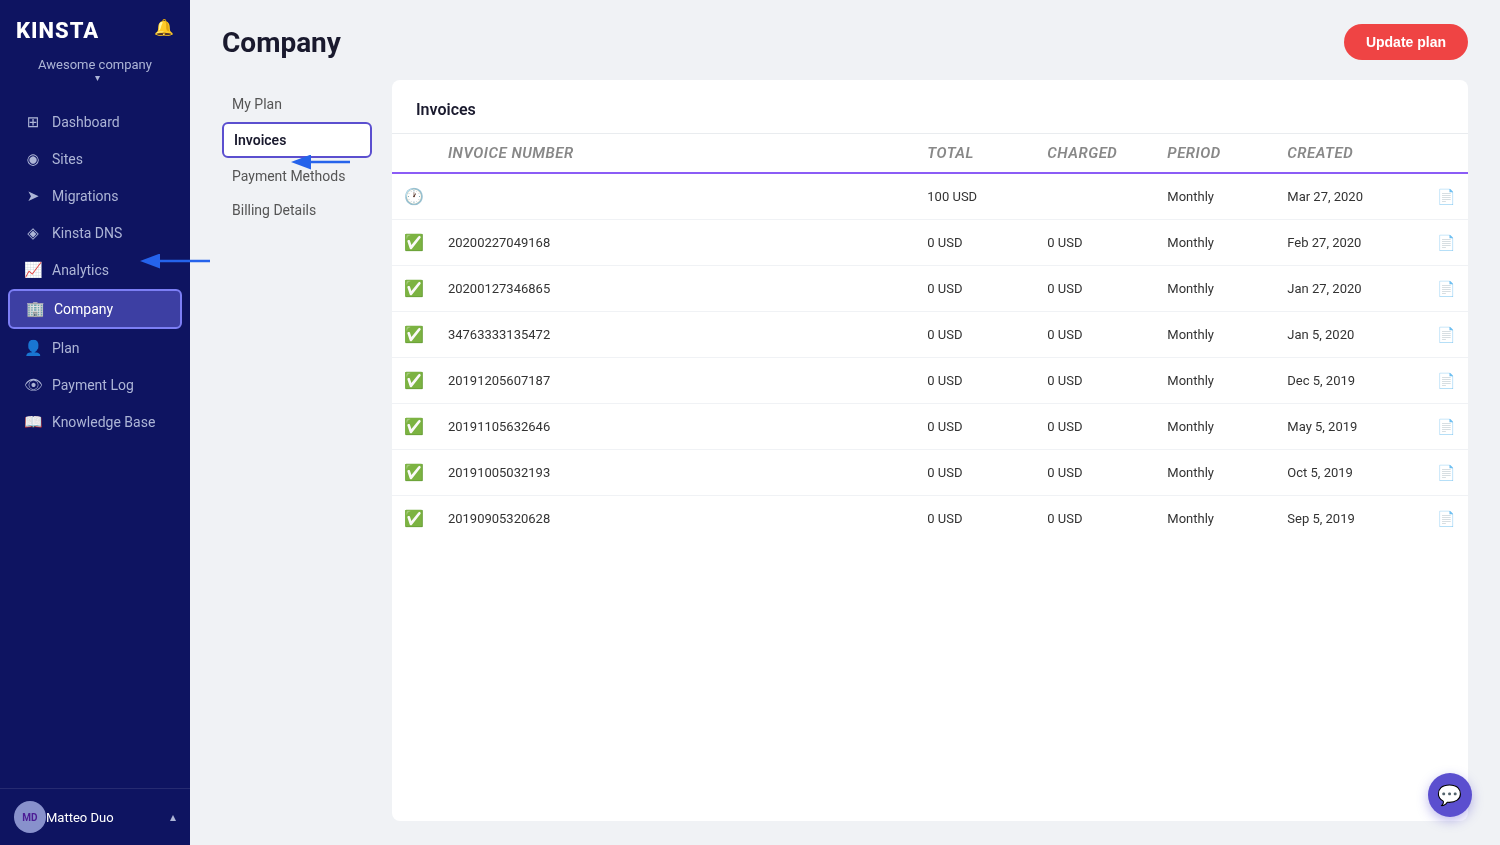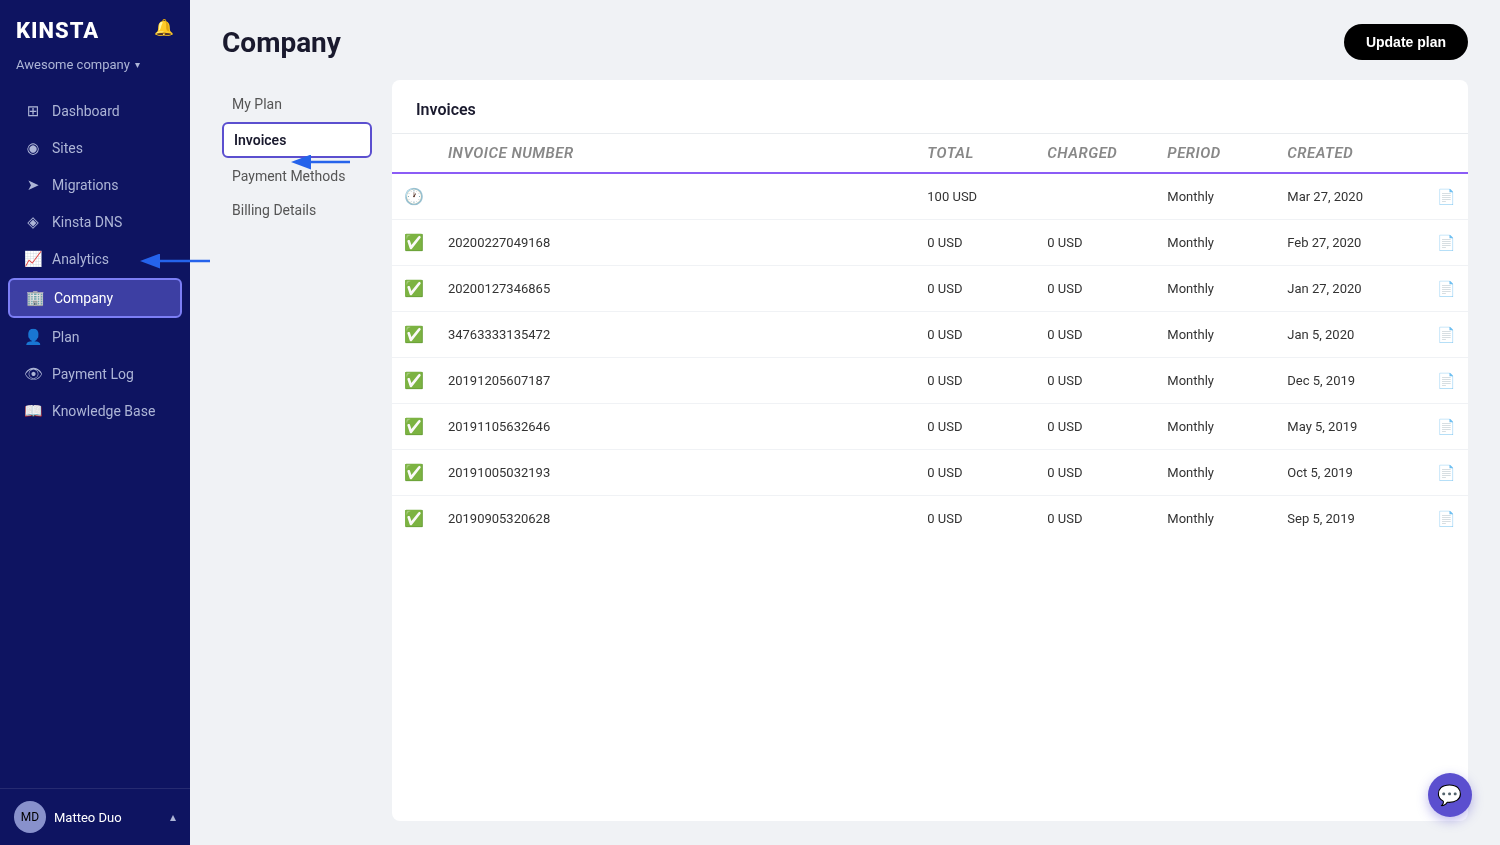--- a/index.html
+++ b/index.html
@@ -27,20 +27,21 @@
       color: #fff;
       letter-spacing: 1px;
     }
     .sidebar-company {
       display: flex;
       align-items: center;
       padding: 4px 16px 14px 16px;
       font-size: 13px;
       color: #adb5d6;
       cursor: pointer;
+      flex-direction: column;
     }
     .sidebar-company .chevron { margin-left: 5px; font-size: 10px; }
     .sidebar-bell { font-size: 16px; color: #adb5d6; cursor: pointer; }
     .sidebar-nav { flex: 1; padding: 6px 0; }
     .nav-item {
       display: flex;
       align-items: center;
       padding: 9px 16px;
       font-size: 14px;
       color: #adb5d6;
@@ -60,24 +61,24 @@
       border-top: 1px solid rgba(255,255,255,0.1);
       display: flex;
       align-items: center;
       justify-content: space-between;
       cursor: pointer;
     }
     .avatar {
       width: 32px; height: 32px; border-radius: 50%;
       background: #8891cc;
       display: flex; align-items: center; justify-content: center;
-      font-size: 12px; color: #000000; font-weight: 400;
+      font-size: 10px; color: #4c1d95; font-weight: 700;
       overflow: hidden;
     }
-    .footer-name { font-size: 13px; color: #fff; margin-left: 8px; flex: 1; }
+    .footer-name { font-size: 13px; color: #fff; flex: 1; }
     .footer-chevron { color: #adb5d6; font-size: 12px; }
 
     
     .main {
       flex: 1;
       display: flex;
       flex-direction: column;
       height: 100%;
       overflow: hidden;
     }
@@ -89,21 +90,21 @@
       display: flex;
       align-items: center;
       justify-content: space-between;
     }
     .page-title {
       font-size: 28px;
       font-weight: 700;
       color: #1a1a2e;
     }
     .update-plan-btn {
-      background: #000000;
+      background: #ef4444;
       color: #fff;
       border: none;
       border-radius: 20px;
       padding: 10px 22px;
       font-size: 14px;
       font-weight: 600;
       cursor: pointer;
     }
 
     

